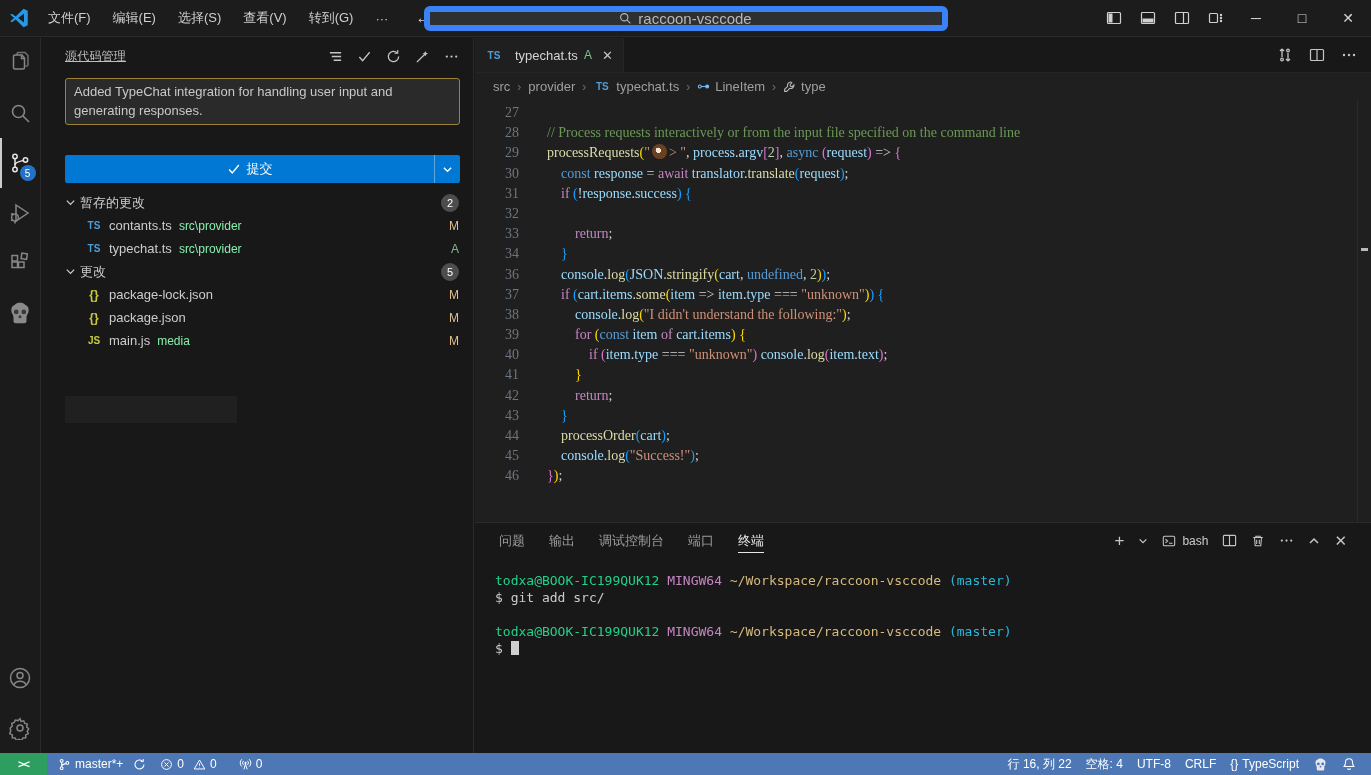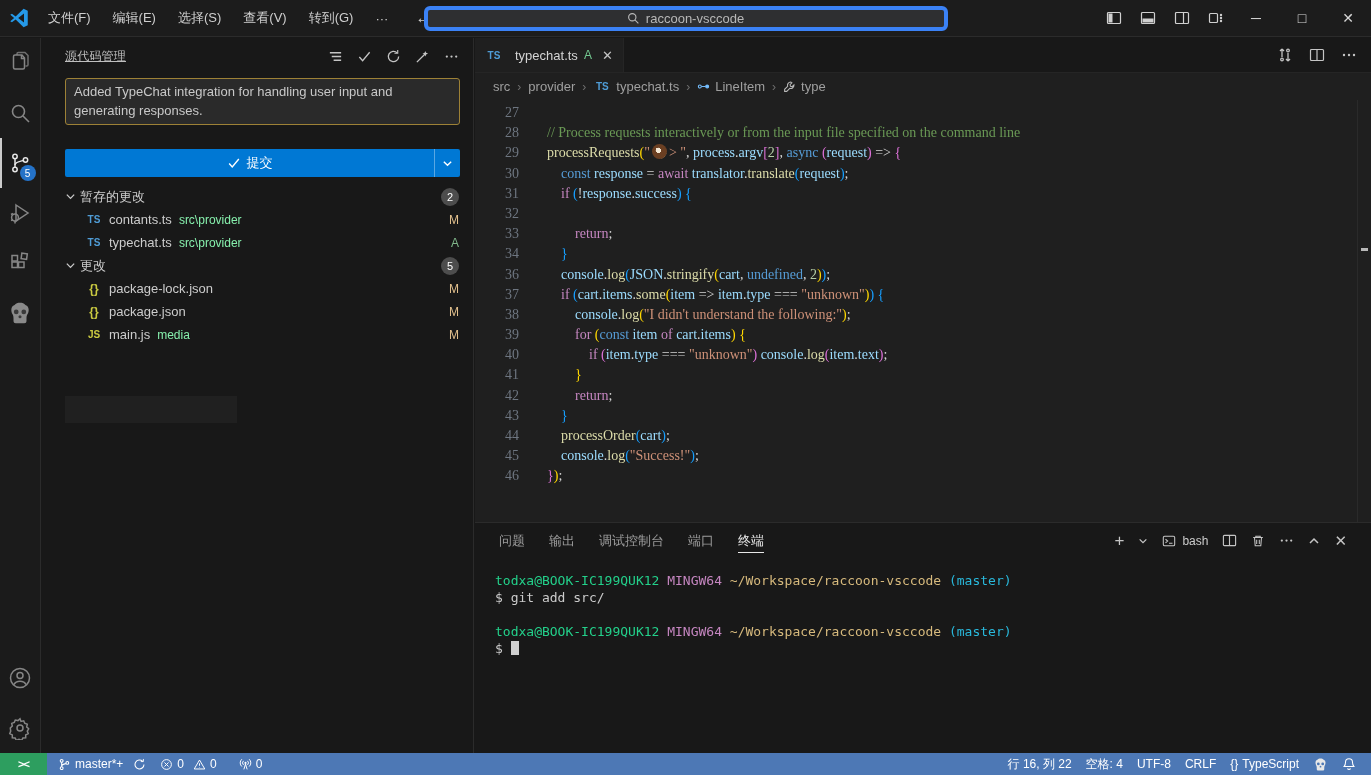--- a/index.html
+++ b/index.html
@@ -9,22 +9,22 @@
 
   
   .titlebar { position:absolute; top:0; left:0; right:0; height:37px; background:#1c1c1c;
     border-bottom:1px solid #2b2b2b; display:flex; align-items:center; }
   .vscode-logo { width:20px; height:20px; margin:0 10px 0 9px; flex:0 0 auto; }
   .menus { display:flex; align-items:center; gap:4px; font-size:13px; color:#cfcfcf; }
   .menu-item { padding:4px 9px; border-radius:5px; cursor:default; }
   .nav-arrows { display:flex; align-items:center; gap:16px; margin-left:18px; font-size:16px; }
   .arrow-fwd { color:#5f5f5f; }
   .cmd-center { position:absolute; left:50%; top:6px; transform:translateX(-50%);
-    width:524px; height:25px; background:#2e2f31; border:4px solid #3b82f6; border-radius:6px;
-    display:flex; align-items:center; justify-content:center; gap:6px; font-size:13px; color:#b8b8b8; }
+    width:524px; height:25px; background:#2e2f31; border:6px solid #3b82f6; border-radius:6px;
+    display:flex; align-items:center; justify-content:center; gap:6px; font-size:15px; color:#b8b8b8; }
   .win-controls { margin-left:auto; display:flex; align-items:center; height:100%; }
   .layout-btn { width:34px; height:100%; display:flex; align-items:center; justify-content:center; color:#d0d0d0; }
   .win-btn { width:46px; height:100%; display:flex; align-items:center; justify-content:center; color:#d8d8d8; font-size:14px; }
 
   
   .activitybar { position:absolute; top:38px; left:0; bottom:22px; width:41px; background:#1b1b1b;
     border-right:1px solid #2b2b2b; display:flex; flex-direction:column; align-items:center; }
   .ab-item { position:relative; width:41px; height:50px; display:flex; align-items:center; justify-content:center; color:#868686; }
   .ab-item.active { color:#e7e7e7; box-shadow:inset 2px 0 0 #cccccc; }
   .ab-badge { position:absolute; right:5px; bottom:7px; min-width:16px; height:16px; border-radius:9px;
@@ -32,21 +32,21 @@
   .ab-bottom { margin-top:auto; display:flex; flex-direction:column; align-items:center; }
 
   
   .sidebar { position:absolute; top:38px; left:41px; bottom:22px; width:433px; background:#181818;
     border-right:1px solid #2b2b2b; font-size:13px; }
   .scm-header { height:36px; display:flex; align-items:center; padding:0 14px 0 24px; color:#bfbfbf;text-decoration:underline; }
   .scm-title { font-size:12px; letter-spacing:.2px; }
   .scm-actions { margin-left:auto; display:flex; align-items:center; gap:14px; color:#c5c5c5; }
   .commit-input { margin:4px 13px 0 24px; height:47px; background:#2a2a2a; border:1px solid #9d8136;
     border-radius:3px; padding:3px 8px; color:#c8c8c8; font-size:13px; line-height:19px; }
-  .commit-btn { margin:24px 13px 0 24px; height:28px; background:#0078d4; border-radius:2px; color:#ffffff;
+  .commit-btn { margin:30px 13px 0 24px; height:28px; background:#0078d4; border-radius:2px; color:#ffffff;
     display:flex; align-items:stretch; font-size:13px; }
   .commit-main { flex:1; display:flex; align-items:center; justify-content:center; gap:6px; }
   .commit-drop { width:26px; border-left:1px solid rgba(255,255,255,.35); display:flex; align-items:center; justify-content:center; }
   .scm-tree { margin-top:8px; }
   .tree-row { height:23px; display:flex; align-items:center; padding:0 14px 0 24px; color:#cccccc; }
   .tree-row.file { padding-left:44px; }
   .row-chevron { margin-right:4px; display:flex; color:#cccccc; }
   .file-icon { width:18px; text-align:center; font-weight:bold; font-size:10px; margin-right:6px; }
   .fi-ts { color:#4f9cd6; } .fi-json { color:#cbcb41; font-size:12px; } .fi-js { color:#cbcb41; }
   .file-name { margin-right:7px; }

